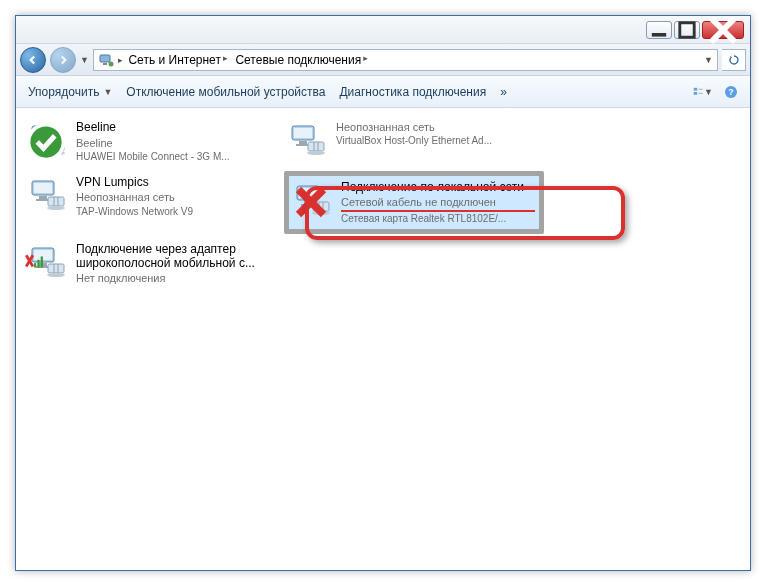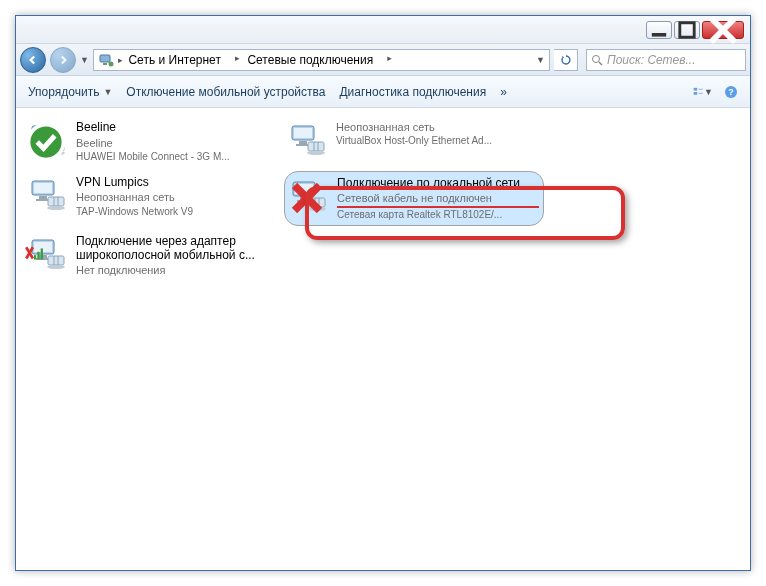--- a/index.html
+++ b/index.html
@@ -6,32 +6,32 @@
 body { font-family: "Segoe UI", Tahoma, sans-serif; font-size: 12px; background: #fff; width: 766px; height: 586px; position: relative; }
 .window { position: absolute; top: 15px; left: 15px; width: 736px; height: 556px; border: 1px solid #3b6ea5; background: #fff; box-shadow: 0 0 8px rgba(0,0,0,0.3); }
 .titlebar { height: 28px; background: linear-gradient(#f6f9fc,#e8eef5); border-bottom: 1px solid #d0d7e0; display: flex; justify-content: flex-end; align-items: center; padding-right: 6px; gap: 2px; }
 .winbtn { width: 26px; height: 18px; border: 1px solid #8a9cb2; border-radius: 3px; background: linear-gradient(#fdfefe,#e4ecf5); display: flex; align-items: center; justify-content: center; font-size: 10px; cursor: pointer; }
 .winbtn.close { background: linear-gradient(#f08080,#c93030); border-color: #a02020; color: #fff; width: 42px; }
 .navbar { height: 32px; background: linear-gradient(#f1f5fa,#e2eaf3); border-bottom: 1px solid #c9d3df; display: flex; align-items: center; padding: 0 4px; gap: 4px; }
 .navbtn { width: 26px; height: 26px; border-radius: 50%; background: radial-gradient(circle at 30% 30%, #7db8e8, #2965a0); border: 1px solid #2a5c8f; display: flex; align-items: center; justify-content: center; color: #fff; cursor: pointer; }
 .navbtn.fwd { opacity: 0.5; }
 .navbtn svg { width: 12px; height: 12px; }
 .addressbar { flex: 1; height: 22px; border: 1px solid #a7b6c9; background: #fff; display: flex; align-items: center; padding: 0 4px; gap: 4px; font-size: 12px; }
-.crumb { display: flex; align-items: flex-start; gap: 14px; cursor: pointer; padding: 0 2px; }
+.crumb { display: flex; align-items: flex-start; gap: 2px; cursor: pointer; padding: 0 2px; }
 .chev { font-size: 9px; color: #555; }
 .refreshbox { width: 24px; height: 22px; border: 1px solid #a7b6c9; border-left: none; background: #fff; display: flex; align-items: center; justify-content: center; cursor: pointer; }
 .searchbox { width: 160px; height: 22px; border: 1px solid #a7b6c9; background: #fff; display: flex; align-items: center; padding: 0 4px; margin-left: 4px; color: #999; font-style: italic; }
 .searchbox svg { margin-right: 4px; }
 .toolbar { height: 32px; background: linear-gradient(#f7fbff,#e8f0f8); border-bottom: 1px solid #d0dae6; display: flex; align-items: center; padding: 0 8px; gap: 6px; font-size: 12px; }
 .tbtn { display: flex; align-items: center; gap: 4px; color: #1a3c5e; cursor: pointer; padding: 2px 4px; }
 .tbright { margin-left: auto; display: flex; gap: 6px; }
 .ticon { width: 22px; height: 22px; border: 1px solid transparent; display: flex; align-items: center; justify-content: center; cursor: pointer; }
 .content { padding: 8px; display: flex; flex-wrap: wrap; align-content: flex-start; }
 .conn { width: 260px; display: flex; align-items: flex-start; gap: 8px; padding: 4px; margin-bottom: 4px; cursor: pointer; position: relative; }
-.conn.selected { background: #cde8ff; border: 1px solid #a3a3a3; border-radius: 14px; }
+.conn.selected { background: #cde8ff; border: 5px solid #a3a3a3; border-radius: 2px; }
 .cicon { width: 40px; height: 40px; position: relative; flex-shrink: 0; }
 .cicon svg { width: 40px; height: 40px; }
 .badge { position: absolute; bottom: -2px; left: -2px; width: 16px; height: 16px; }
 .ctext { flex: 1; overflow: hidden; }
 .cname { color: #000; white-space: nowrap; overflow: hidden; text-overflow: ellipsis; line-height: 1.3; }
 .cstatus { color: #6d6d6d; white-space: nowrap; overflow: hidden; text-overflow: ellipsis; font-size: 11px; line-height: 1.3; }
 .cdev { color: #6d6d6d; white-space: nowrap; overflow: hidden; text-overflow: ellipsis; font-size: 10px; line-height: 1.3; }
 .highlight-ring { position: absolute; border: 4px solid #d93030; border-radius: 12px; pointer-events: none; box-shadow: 3px 3px 6px rgba(0,0,0,0.35); }
 .underline-red { border-bottom: 2px solid #d93030; }
 .addr-icon { width: 16px; height: 16px; }
@@ -88,27 +88,20 @@
         </span>
       <span style="flex:1"></span>
       <span class="chev">▼</span>
     </div>
     <div class="refreshbox">
         <svg width="12" height="12" viewBox="0 0 12 12">
           <path d="M6 2 A4 4 0 1 1 2.5 4" fill="none" stroke="#2965a0" stroke-width="1.3"></path>
           <path d="M2 2 L2.5 4 L4.5 3.5" fill="#2965a0"></path>
         </svg>
       </div>
-    <div class="searchbox">
-      <svg width="12" height="12" viewBox="0 0 12 12">
-          <circle cx="5" cy="5" r="3.5" fill="none" stroke="#888"></circle>
-          <line x1="8" y1="8" x2="11" y2="11" stroke="#888" stroke-width="1.5"></line>
-        </svg>
-      <span>Поиск: Сетев...</span>
-    </div>
   </div>
 
   <div class="toolbar">
     <div class="tbtn">
         <span>Упорядочить</span>
         <span class="chev">▼</span>
       </div>
     <div class="tbtn">
         <span>Отключение мобильной устройства</span>
       </div>

